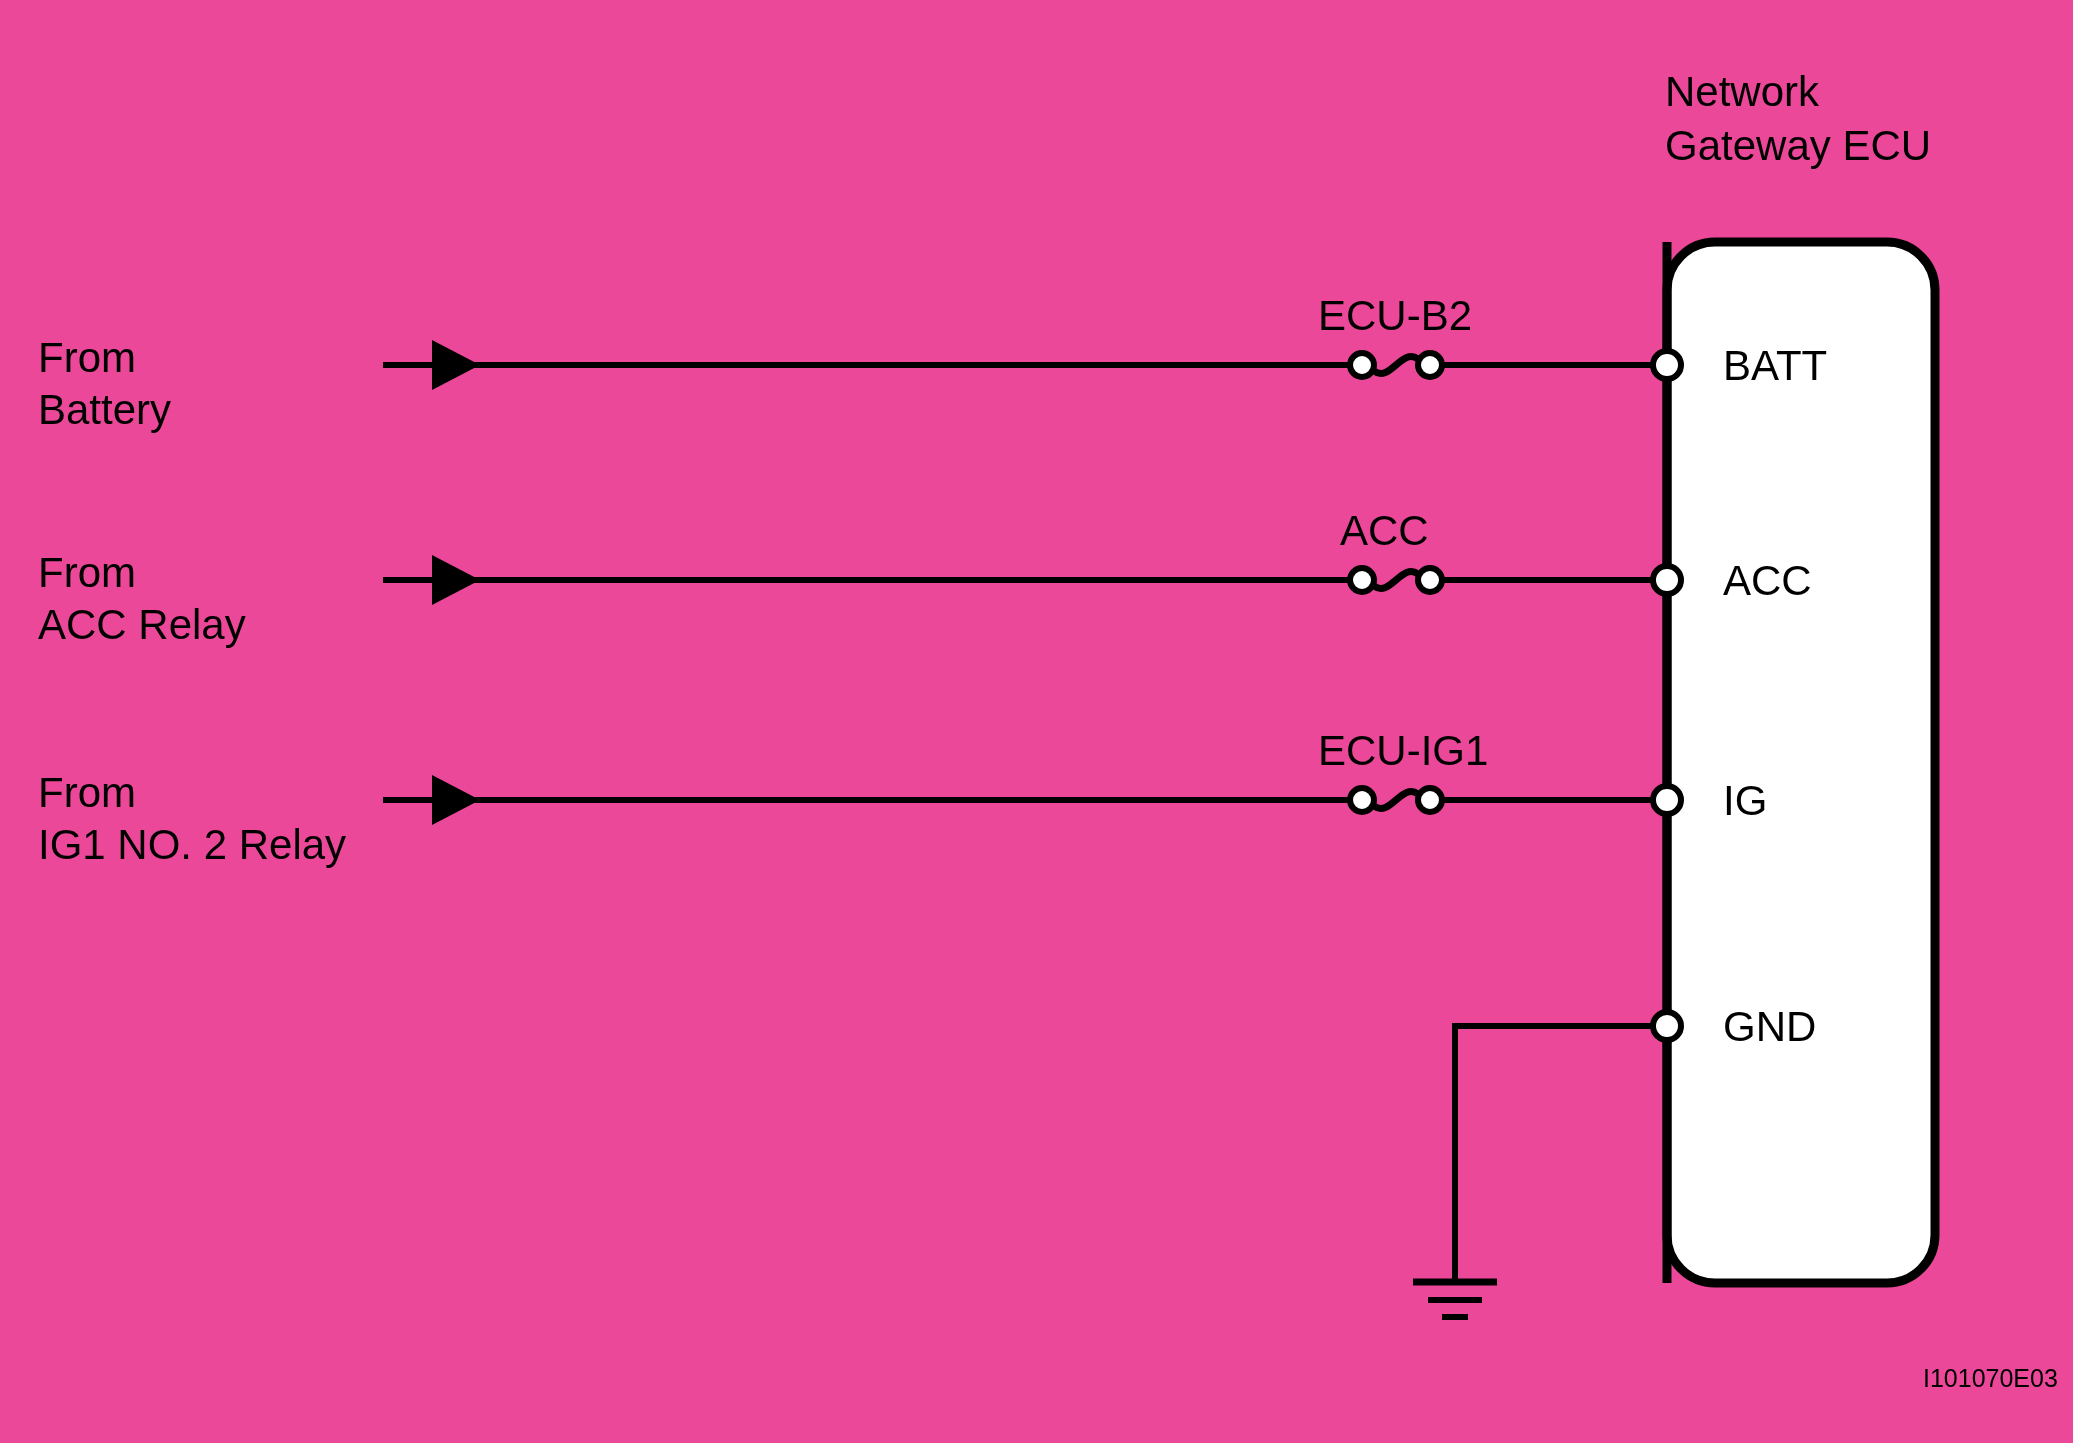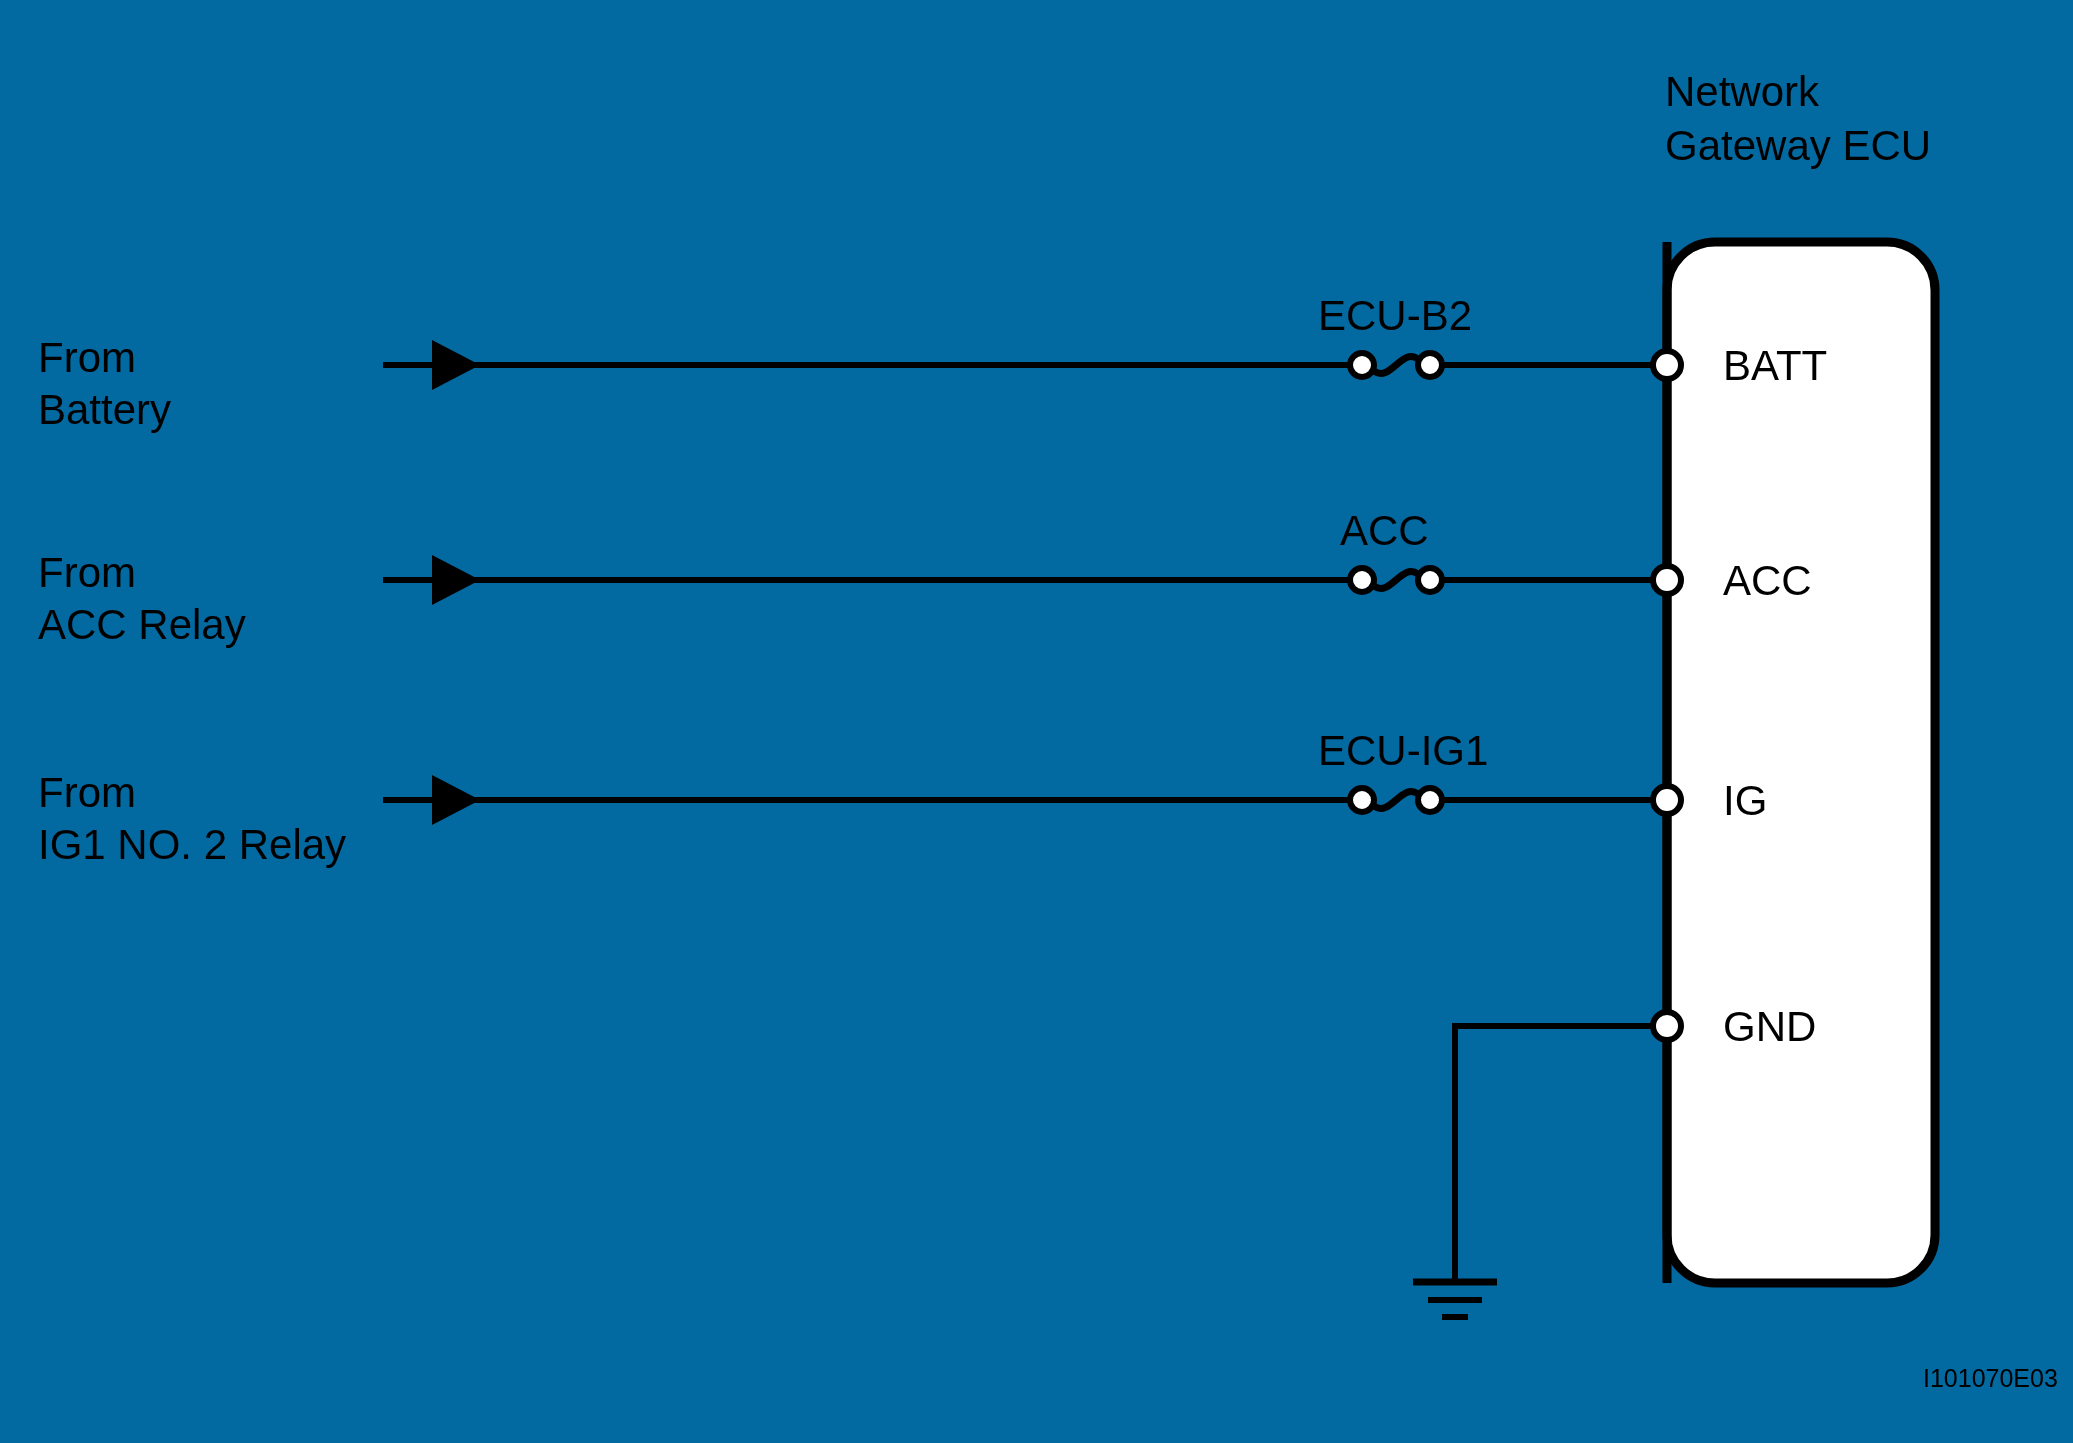--- a/index.html
+++ b/index.html
@@ -7,21 +7,21 @@
     padding: 0;
     background: #ffffff;
   }
   body {
     font-family: "Liberation Sans", sans-serif;
   }
   #diagram-root {
     position: relative;
     width: 2073px;
     height: 1443px;
-    background: #0369a1;
+    background: #ec4899;
     overflow: hidden;
   }
   svg.schematic {
     position: absolute;
     left: 0;
     top: 0;
     width: 2073px;
     height: 1443px;
   }
   text {

